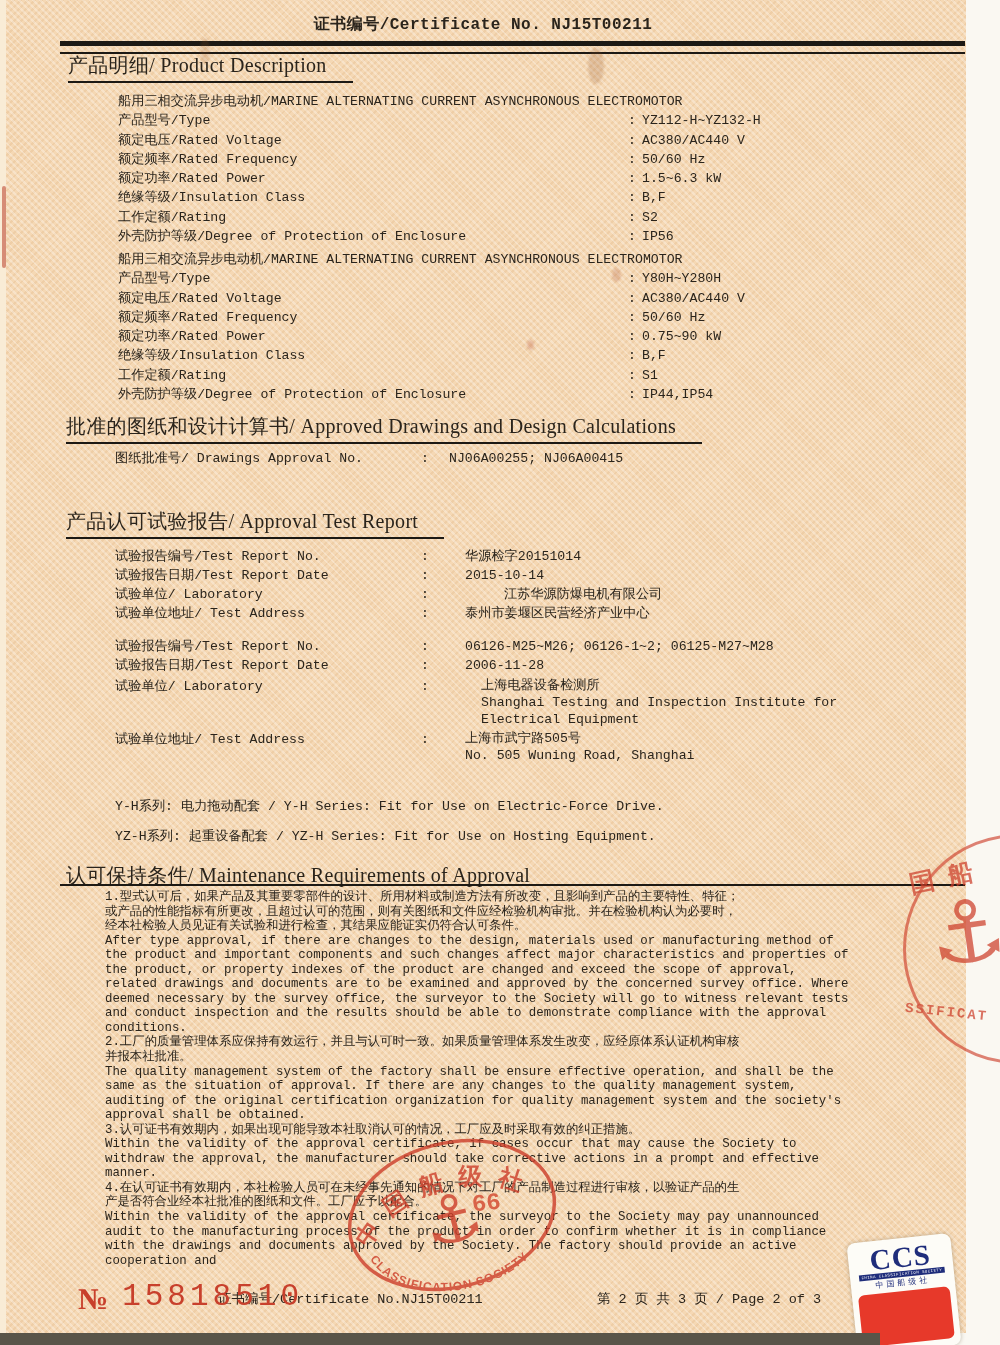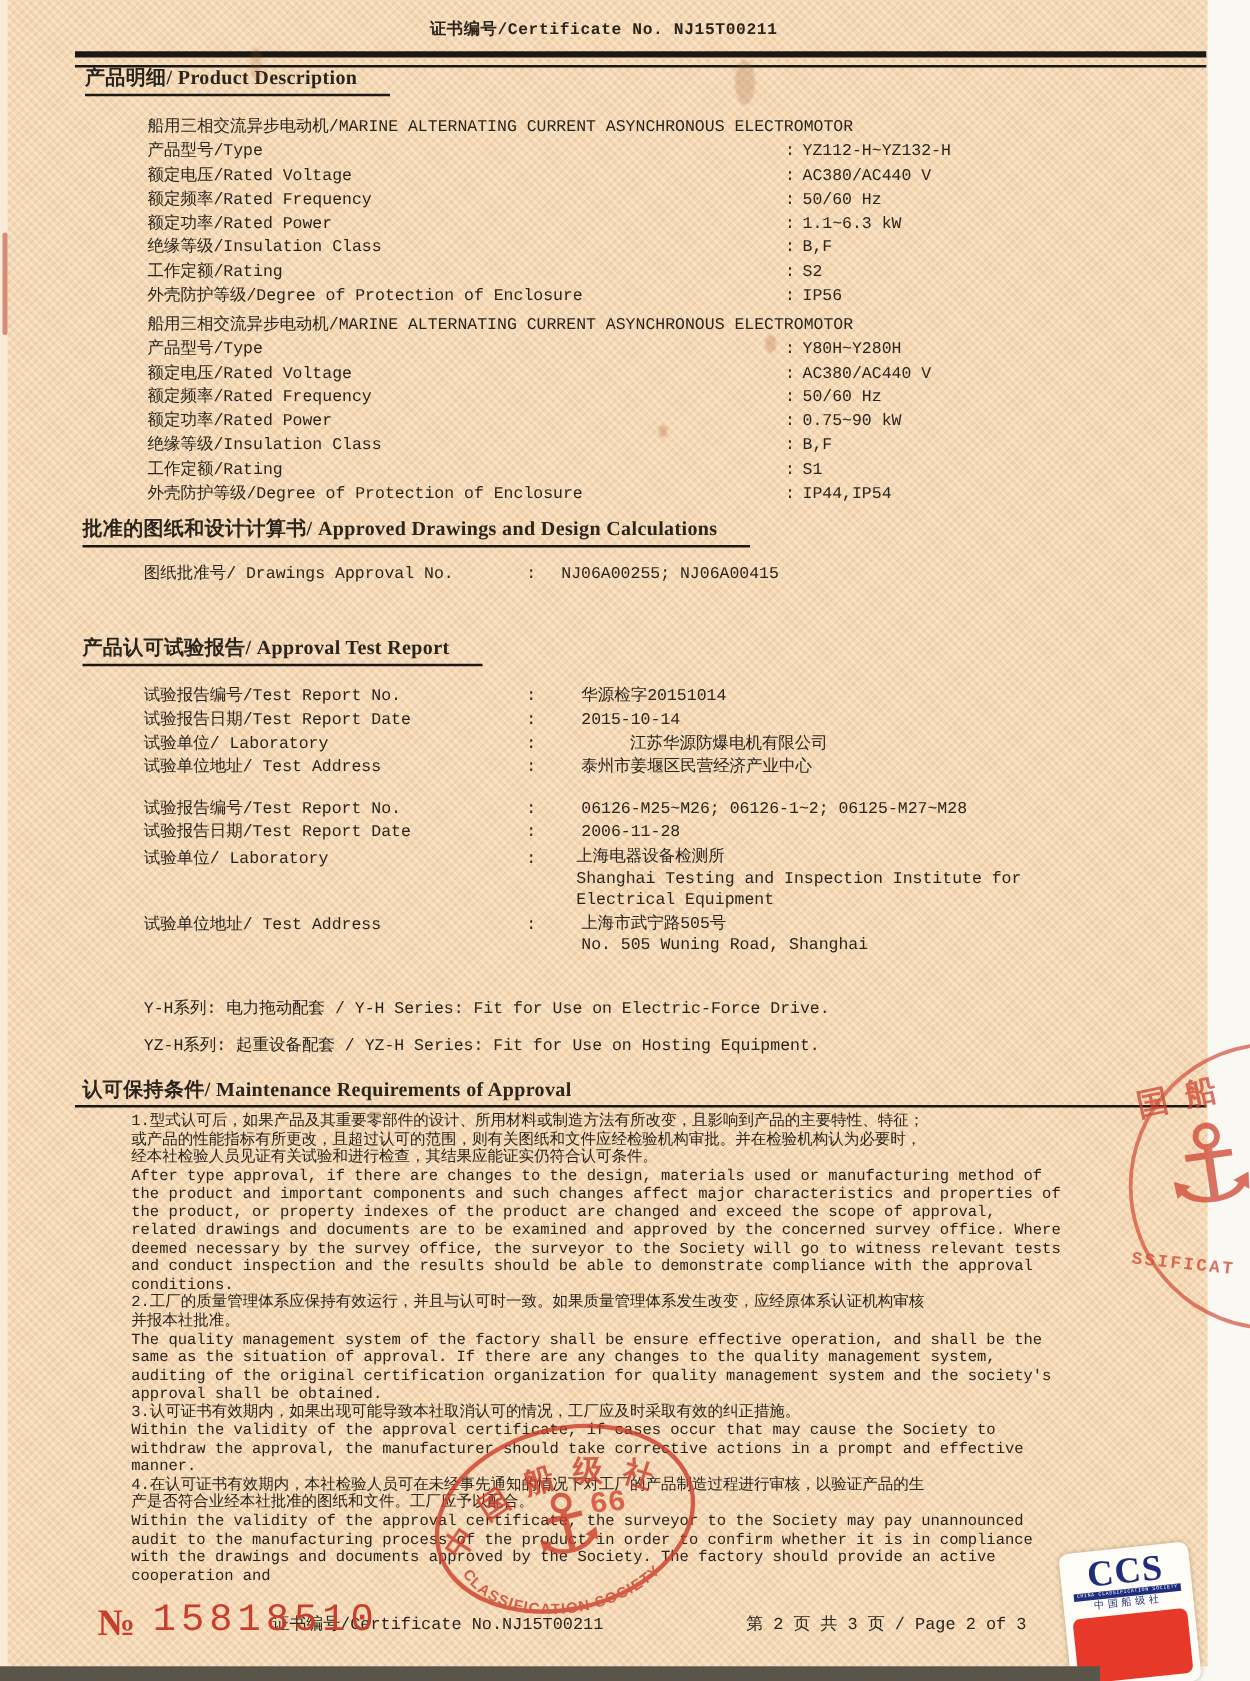--- a/index.html
+++ b/index.html
@@ -6,23 +6,23 @@
   .scan{position:relative;width:1000px;height:1345px;overflow:hidden;background:#faf8f2;
         font-family:"Liberation Mono","DejaVu Sans Mono",monospace;color:#2a241c;}
   .paper{position:absolute;left:0;top:0;width:966px;height:1333px;
          background:
            repeating-linear-gradient(45deg, rgba(255,255,255,.28) 0 2px, rgba(0,0,0,0) 2px 5px),
            repeating-linear-gradient(-45deg, rgba(210,160,105,.18) 0 2px, rgba(0,0,0,0) 2px 5px),
            #f5d8b4;}
   .bottom-strip{position:absolute;left:0;top:1333px;width:880px;height:12px;background:#595549;}
   .left-strip{position:absolute;left:0;top:0;width:6px;height:1333px;background:#f9ecd6;}
   .abs{position:absolute;}
-  .hdr{width:966px;text-align:center;font-size:13px;font-weight:bold;letter-spacing:.5px;}
+  .hdr{width:966px;text-align:center;font-size:16px;font-weight:bold;letter-spacing:.5px;}
   .rule{height:6px;border-top:5px solid #1c1914;border-bottom:2px solid #1c1914;}
-  .sec-title{font-family:"Liberation Serif","DejaVu Serif",serif;font-weight:bold;font-size:16px;
+  .sec-title{font-family:"Liberation Serif","DejaVu Serif",serif;font-weight:normal;font-size:20px;
              border-bottom:2.5px solid #1c1914;padding:0 26px 2px 0;display:inline-block;letter-spacing:.3px;}
   .sec-title.norule{border-bottom:none;padding-bottom:0;}
   .wide-rule{height:0;border-bottom:2.5px solid #1c1914;}
   .specs{font-size:13.2px;line-height:19.3px;white-space:nowrap;}
   .srow{display:flex;align-items:flex-start;}
   .slabel{width:510px;flex:0 0 auto;}
   .slabel.narrow{width:306px;}
   .scolon{width:14px;flex:0 0 auto;}
   .sval{margin-left:14px;}
   .vlines{margin-left:14px;display:flex;flex-direction:column;}
@@ -79,21 +79,21 @@
         <span>AC380/AC440 V</span>
       </div>
     <div class="srow">
         <span class="slabel">额定频率/Rated Frequency</span>
         <span class="scolon">:</span>
         <span>50/60 Hz</span>
       </div>
     <div class="srow">
         <span class="slabel">额定功率/Rated Power</span>
         <span class="scolon">:</span>
-        <span>1.1~6.3 kW</span>
+        <span>1.5~6.3 kW</span>
       </div>
     <div class="srow">
         <span class="slabel">绝缘等级/Insulation Class</span>
         <span class="scolon">:</span>
         <span>B,F</span>
       </div>
     <div class="srow">
         <span class="slabel">工作定额/Rating</span>
         <span class="scolon">:</span>
         <span>S2</span>
@@ -189,21 +189,21 @@
         <span class="sval" style="margin-left:30px;">06126-M25~M26; 06126-1~2; 06125-M27~M28</span>
       </div>
     <div class="srow">
         <span class="slabel narrow">试验报告日期/Test Report Date</span>
         <span class="scolon">:</span>
         <span class="sval" style="margin-left:30px;">2006-11-28</span>
       </div>
     <div class="srow" style="margin-top:2px;">
       <span class="slabel narrow">试验单位/ Laboratory</span>
       <span class="scolon">:</span>
-      <span class="vlines" style="margin-left:26px;white-space:normal;">
+      <span class="vlines" style="margin-left:46px;white-space:normal;">
         <span>上海电器设备检测所</span>
         <span>Shanghai Testing and Inspection Institute for</span>
         <span>Electrical Equipment</span>
       </span>
     </div>
     <div class="srow" style="margin-top:2px;">
       <span class="slabel narrow">试验单位地址/ Test Address</span>
       <span class="scolon">:</span>
       <span class="vlines" style="margin-left:30px;white-space:normal;">
         <span>上海市武宁路505号</span>

